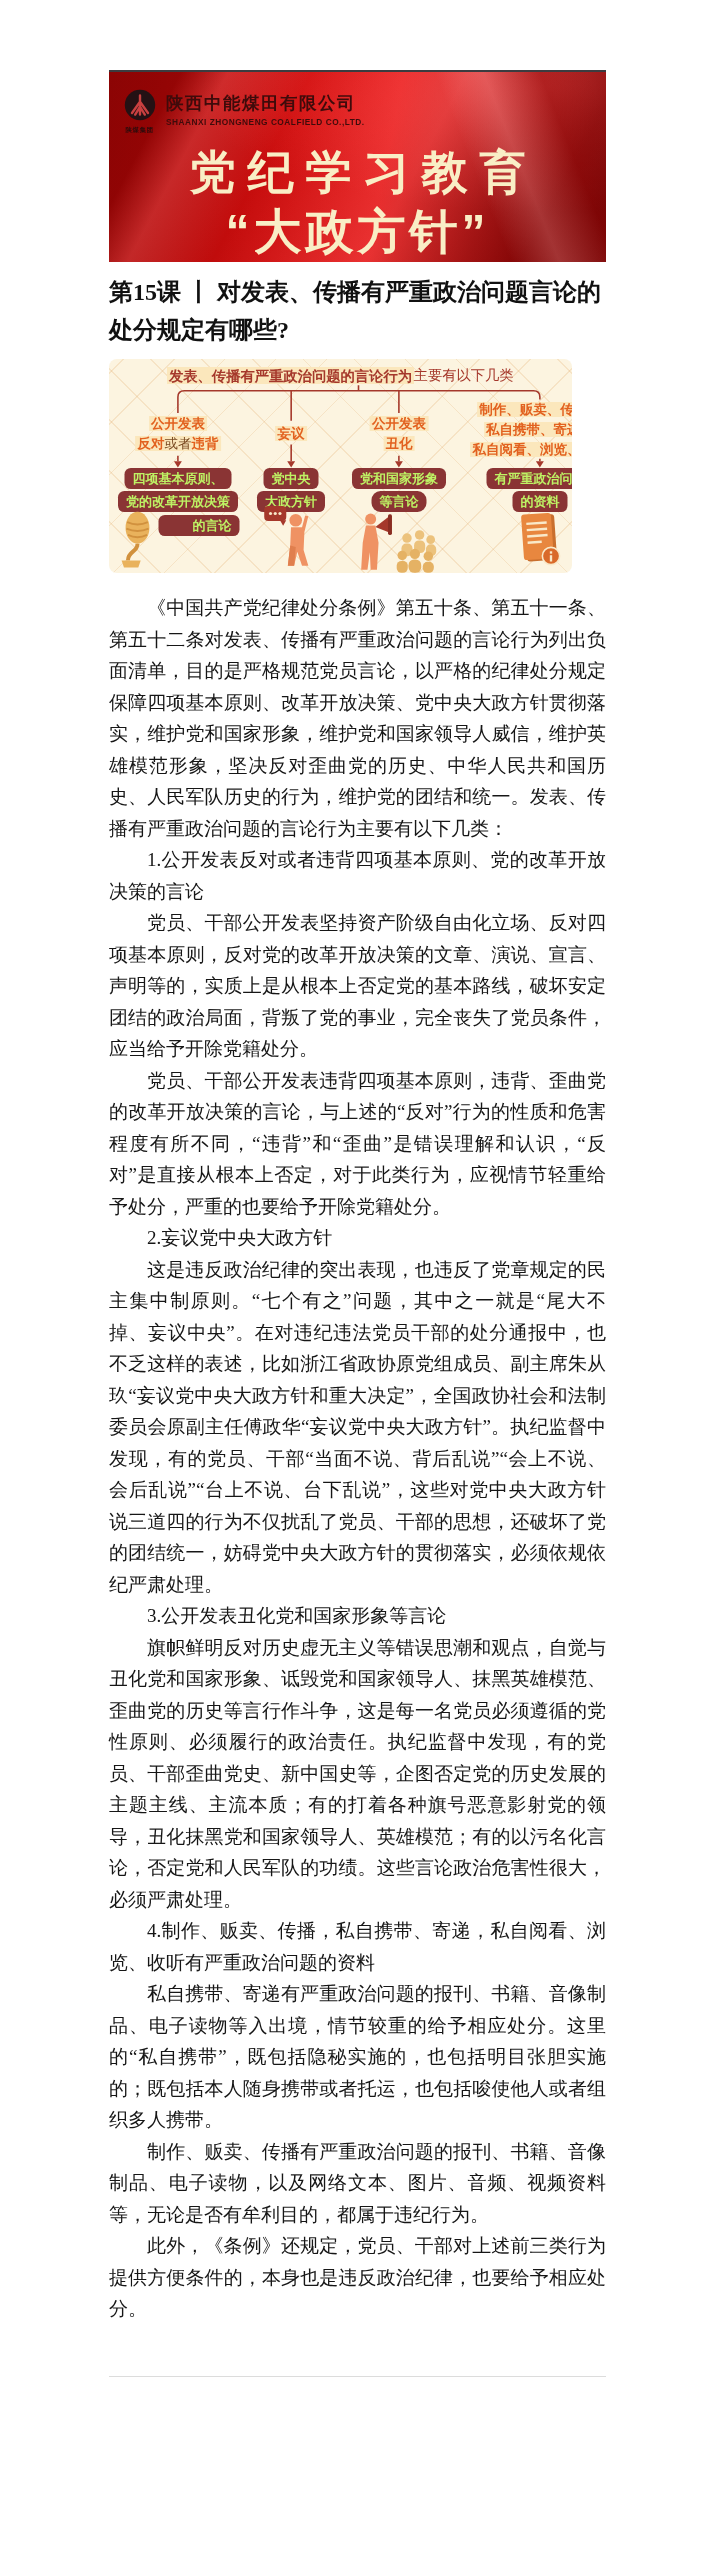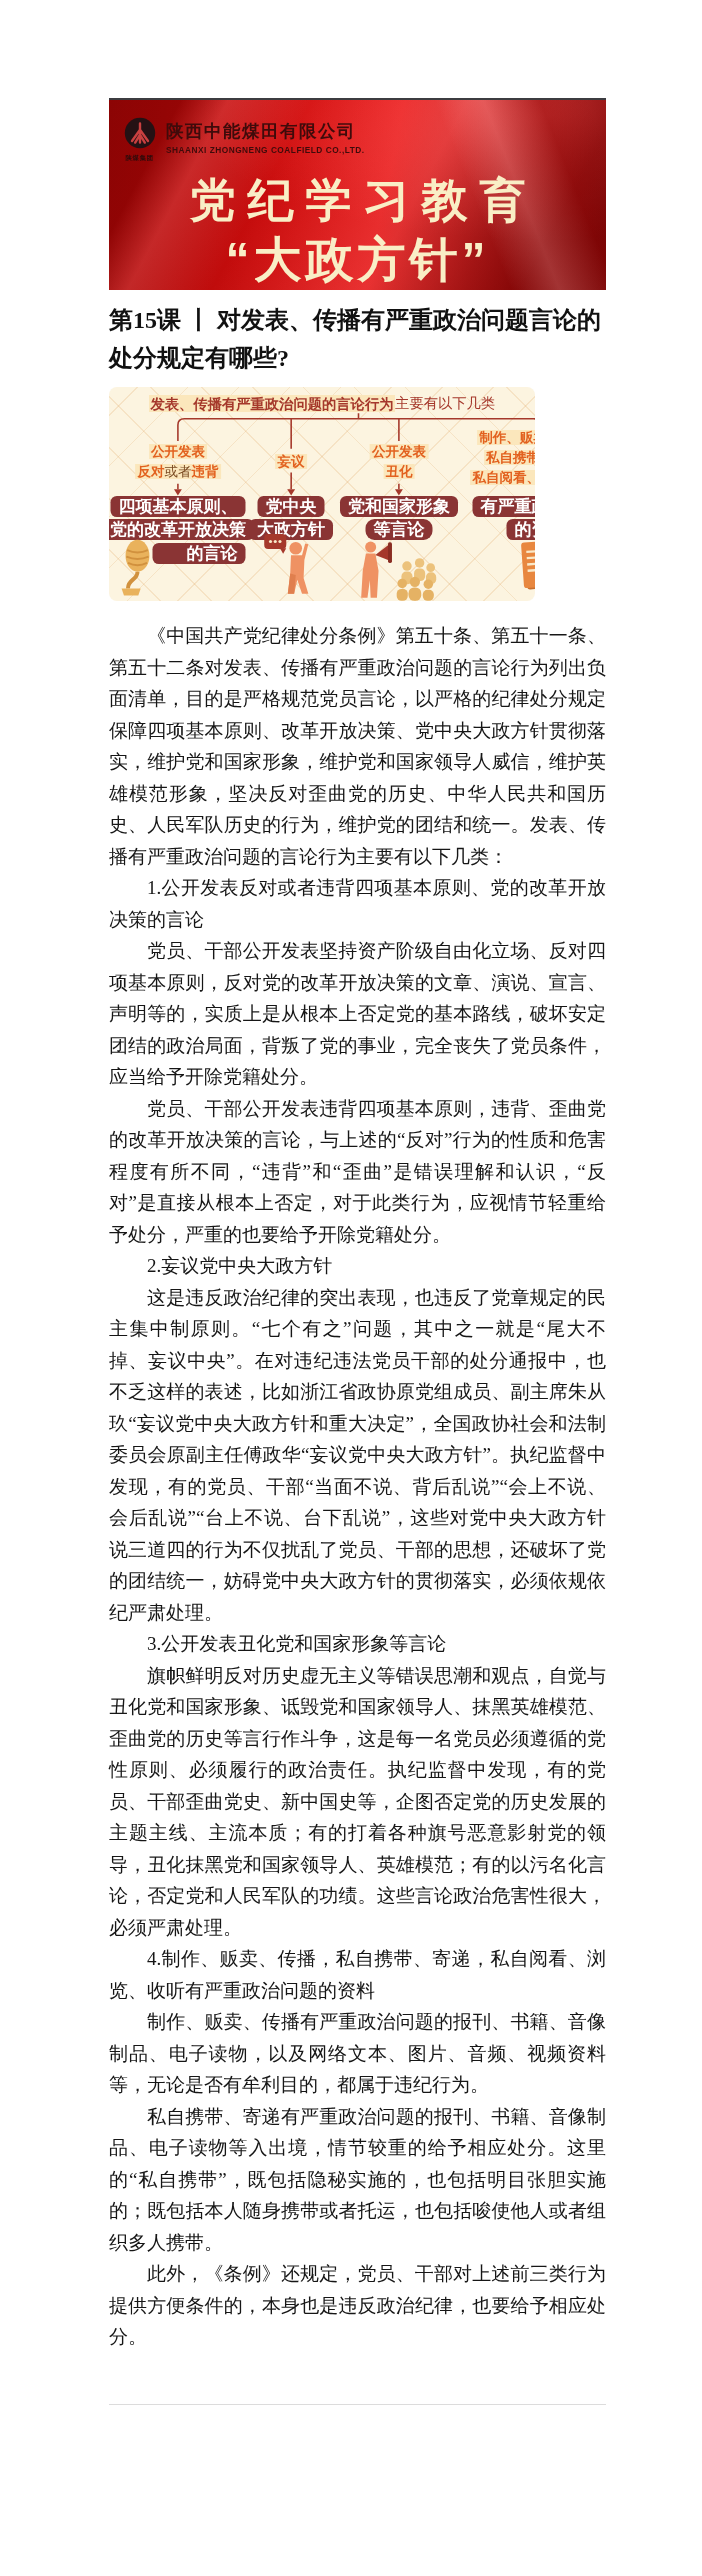--- a/index.html
+++ b/index.html
@@ -1,20 +1,20 @@
 <!DOCTYPE html>
 <html style="font-size:12.7px"><head>
 <meta charset="utf-8">
 <style>
   html,body{margin:0;padding:0;background:#ffffff;}
   .page{width:703px;margin:0 auto;background:#fff;font-family:"Liberation Serif","DejaVu Serif",serif;color:#161616;}
   .content{width:497px;margin-left:109px;}
 
   
-  .banner{position:relative;height:190px;margin-top:98px;overflow:hidden;border-top:2.4px solid #3c3c40;
+  .banner{position:relative;height:190px;margin-top:70px;overflow:hidden;border-top:2.4px solid #3c3c40;
     background:
       radial-gradient(130% 120% at 88% 8%, rgba(255,70,70,.55), rgba(255,70,70,0) 55%),
       linear-gradient(102deg,#9c0707,#cf0e0e 38%,#e41515 55%,#b30b0b 74%,#7c0505);}
   .banner::before{content:"";position:absolute;inset:0;
     background:linear-gradient(118deg, rgba(120,0,0,.45) 0 12%, rgba(255,120,120,.28) 20%, rgba(255,255,255,0) 34%, rgba(255,180,180,.18) 60%, rgba(90,0,0,.4) 86%);}
   .banner::after{content:"";position:absolute;right:-48px;top:-32px;width:269px;height:285px;
     background:linear-gradient(60deg, rgba(255,255,255,0) 40%, rgba(255,160,160,.30) 52%, rgba(150,10,10,.35) 66%, rgba(255,255,255,0) 78%);
     transform:rotate(8deg);}
   .banner-inner{position:absolute;inset:0;z-index:2;}
   .logo{position:absolute;left:12.7px;top:17.4px;width:36px;text-align:center;}
@@ -24,34 +24,34 @@
   .company-en{font-family:"Liberation Sans",sans-serif;font-size:8.3px;font-weight:bold;letter-spacing:0.5px;margin-top:1.6px;}
   .banner-title1{position:absolute;top:70px;left:0;right:0;text-align:center;
     font-size:46px;font-weight:bold;color:#f9eec6;letter-spacing:12px;text-indent:12px;}
   .banner-title2{position:absolute;top:128px;left:0;right:0;text-align:center;
     font-family:"Liberation Sans",sans-serif;font-size:48px;font-weight:900;color:#f9eec6;letter-spacing:4px;}
 
   
   .article-title{margin-top:11px;font-size:24px;font-weight:bold;line-height:38px;color:#111;}
 
   
-  .diagram{position:relative;width:426px;height:214px;margin-top:10.3px;border-radius:8px;background-color:#fcf4e0;
+  .diagram{position:relative;width:463px;height:214px;margin-top:10.3px;border-radius:8px;background-color:#fcf4e0;
     background-image:
       repeating-linear-gradient(45deg, rgba(224,166,100,.22) 0 1.2px, rgba(0,0,0,0) 1.2px 36px),
       repeating-linear-gradient(-45deg, rgba(224,166,100,.22) 0 1.2px, rgba(0,0,0,0) 1.2px 36px);
     overflow:hidden;}
   .diagram svg.connectors{position:absolute;left:0;top:0;}
   .diag-header{position:absolute;top:7.1px;left:0;right:0;text-align:center;font-size:14.3px;color:#a5382b;white-space:nowrap;}
   .diag-header .hl{background:#fbe7bc;font-weight:bold;padding:0.8px 1.6px;}
   .diag-label{position:absolute;transform:translateX(-50%);white-space:nowrap;text-align:center;
     font-size:13.5px;font-weight:bold;color:#e2611f;line-height:20px;}
   .diag-label span.bg{background:#fbe7bc;padding:0 2.4px;font-family:Liberation Serif, serif;}
   .diag-label .mid{color:#7a4a22;font-weight:normal;border-radius:7px;}
-  .pill{position:absolute;transform:translateX(-50%);white-space:nowrap;background:#8a3434;color:#ffffff;
-    font-size:17px;font-weight:bold;line-height:16px;padding:2.4px 8px;border-radius:6.3px;}
+  .pill{position:absolute;transform:translateX(-50%);white-space:nowrap;background:#8a3434;color:#bef264;
+    font-size:13px;font-weight:bold;line-height:16px;padding:2.4px 8px;border-radius:6.3px;}
   .icon-abs{position:absolute;}
 
   
   .body-text{margin-top:19px;font-size:19px;line-height:31.5px;text-align:justify;}
   .body-text p{margin:0;text-indent:2em;word-break:break-all;}
 
   .footer-rule{margin-top:51px;border-top:0.8px solid #dcdcdc;height:19px;}
 </style>
 </head>
 <body>
@@ -184,21 +184,21 @@
     <div class="body-text">
       <p>《中国共产党纪律处分条例》第五十条、第五十一条、第五十二条对发表、传播有严重政治问题的言论行为列出负面清单，目的是严格规范党员言论，以严格的纪律处分规定保障四项基本原则、改革开放决策、党中央大政方针贯彻落实，维护党和国家形象，维护党和国家领导人威信，维护英雄模范形象，坚决反对歪曲党的历史、中华人民共和国历史、人民军队历史的行为，维护党的团结和统一。发表、传播有严重政治问题的言论行为主要有以下几类：</p>
       <p>1.公开发表反对或者违背四项基本原则、党的改革开放决策的言论</p>
       <p>党员、干部公开发表坚持资产阶级自由化立场、反对四项基本原则，反对党的改革开放决策的文章、演说、宣言、声明等的，实质上是从根本上否定党的基本路线，破坏安定团结的政治局面，背叛了党的事业，完全丧失了党员条件，应当给予开除党籍处分。</p>
       <p>党员、干部公开发表违背四项基本原则，违背、歪曲党的改革开放决策的言论，与上述的“反对”行为的性质和危害程度有所不同，“违背”和“歪曲”是错误理解和认识，“反对”是直接从根本上否定，对于此类行为，应视情节轻重给予处分，严重的也要给予开除党籍处分。</p>
       <p>2.妄议党中央大政方针</p>
       <p>这是违反政治纪律的突出表现，也违反了党章规定的民主集中制原则。“七个有之”问题，其中之一就是“尾大不掉、妄议中央”。在对违纪违法党员干部的处分通报中，也不乏这样的表述，比如浙江省政协原党组成员、副主席朱从玖“妄议党中央大政方针和重大决定”，全国政协社会和法制委员会原副主任傅政华“妄议党中央大政方针”。执纪监督中发现，有的党员、干部“当面不说、背后乱说”“会上不说、会后乱说”“台上不说、台下乱说”，这些对党中央大政方针说三道四的行为不仅扰乱了党员、干部的思想，还破坏了党的团结统一，妨碍党中央大政方针的贯彻落实，必须依规依纪严肃处理。</p>
       <p>3.公开发表丑化党和国家形象等言论</p>
       <p>旗帜鲜明反对历史虚无主义等错误思潮和观点，自觉与丑化党和国家形象、诋毁党和国家领导人、抹黑英雄模范、歪曲党的历史等言行作斗争，这是每一名党员必须遵循的党性原则、必须履行的政治责任。执纪监督中发现，有的党员、干部歪曲党史、新中国史等，企图否定党的历史发展的主题主线、主流本质；有的打着各种旗号恶意影射党的领导，丑化抹黑党和国家领导人、英雄模范；有的以污名化言论，否定党和人民军队的功绩。这些言论政治危害性很大，必须严肃处理。</p>
       <p>4.制作、贩卖、传播，私自携带、寄递，私自阅看、浏览、收听有严重政治问题的资料</p>
+      <p>私自携带、寄递有严重政治问题的报刊、书籍、音像制品、电子读物等入出境，情节较重的给予相应处分。这里的“私自携带”，既包括隐秘实施的，也包括明目张胆实施的；既包括本人随身携带或者托运，也包括唆使他人或者组织多人携带。</p>
       <p>制作、贩卖、传播有严重政治问题的报刊、书籍、音像制品、电子读物，以及网络文本、图片、音频、视频资料等，无论是否有牟利目的，都属于违纪行为。</p>
-      <p>私自携带、寄递有严重政治问题的报刊、书籍、音像制品、电子读物等入出境，情节较重的给予相应处分。这里的“私自携带”，既包括隐秘实施的，也包括明目张胆实施的；既包括本人随身携带或者托运，也包括唆使他人或者组织多人携带。</p>
       <p>此外，《条例》还规定，党员、干部对上述前三类行为提供方便条件的，本身也是违反政治纪律，也要给予相应处分。</p>
     </div>
 
     <div class="footer-rule"></div>
   </div>
 </div>
 
 
 </body></html>

